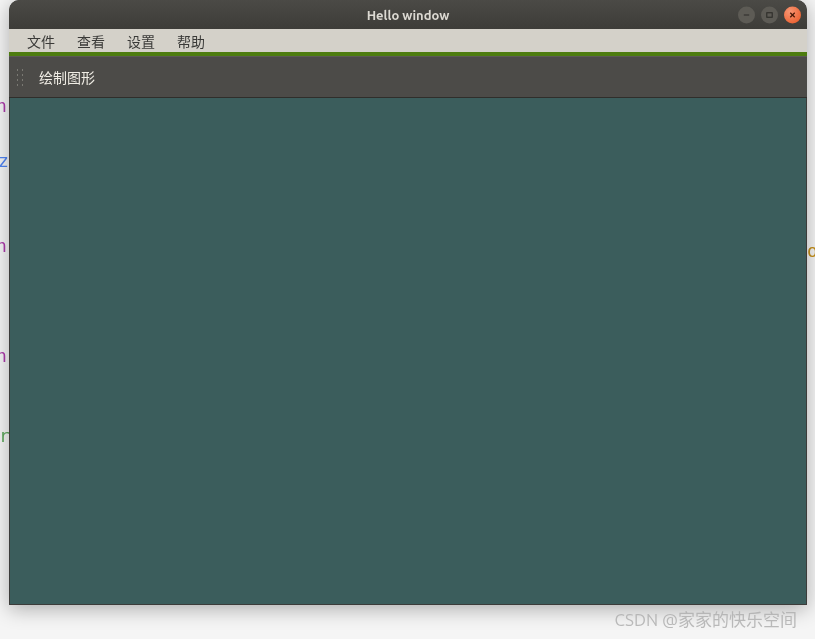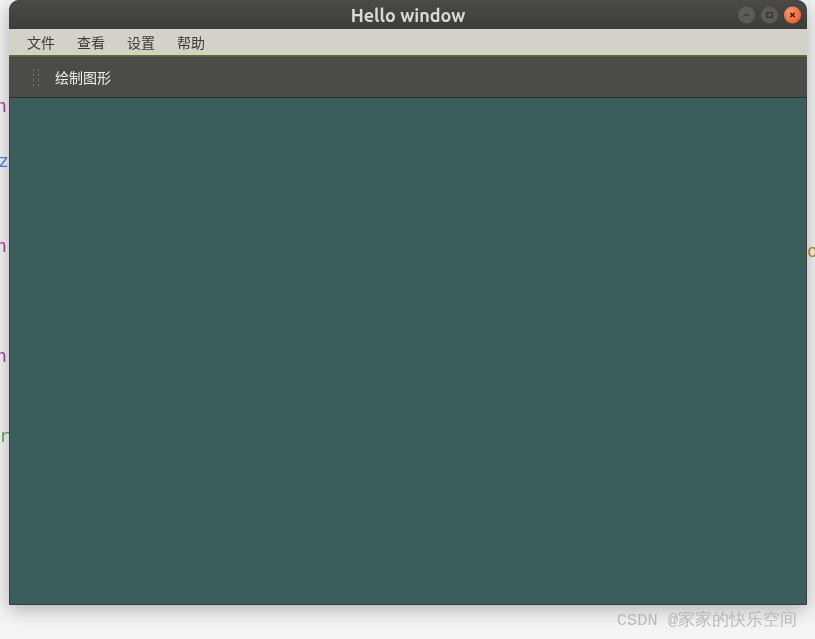--- a/index.html
+++ b/index.html
@@ -38,21 +38,21 @@
       height: 29px;
       background: linear-gradient(to bottom, #4b4a46, #3d3c38);
       display: flex;
       align-items: center;
       justify-content: center;
       position: relative;
       border-radius: 10px 10px 0 0;
     }
     .title {
       color: #dcd9d2;
-      font-size: 18px;
+      font-size: 13px;
       font-weight: bold;
     }
     .window-controls {
       position: absolute;
       right: 6px;
       top: 50%;
       transform: translateY(-50%);
       display: flex;
       gap: 6px;
       align-items: center;
@@ -76,34 +76,34 @@
       width: 9px;
       height: 9px;
     }
     .menubar {
       height: 27px;
       background: #d4d1c9;
       display: flex;
       align-items: center;
       padding: 0 8px;
       gap: 2px;
-      border-bottom: 1px solid #4d7c0f;
+      border-bottom: 4px solid #4d7c0f;
     }
     .menu-item {
       padding: 3px 10px;
       color: #3a3a38;
       font-size: 14px;
       cursor: pointer;
     }
     .toolbar {
       height: 42px;
       background: #4c4b48;
       display: flex;
       align-items: center;
-      padding: 0 22px;
+      padding: 0 6px;
       gap: 6px;
       border-top: 1px solid #5a5955;
       border-bottom: 1px solid #2f2e2b;
     }
     .toolbar-grip {
       width: 8px;
       height: 24px;
       display: flex;
       flex-direction: column;
       justify-content: space-around;
@@ -133,21 +133,20 @@
       margin: 0 1px 1px 1px;
     }
     .watermark {
       position: absolute;
       right: 18px;
       bottom: 8px;
       color: #b0b0b0;
       font-size: 17px;
       opacity: 0.85;
       pointer-events: none;
-      font-family: Liberation Mono, monospace;
     }
   </style>
 </head>
 <body>
 
 <div class="bg-text" style="left:-4px; top:95px; color:#a626a4;">n</div>
 <div class="bg-text" style="left:-2px; top:150px; color:#4078f2;">z</div>
 <div class="bg-text" style="left:-4px; top:235px; color:#a626a4;">n</div>
 <div class="bg-text" style="left:-4px; top:345px; color:#a626a4;">n</div>
 <div class="bg-text" style="left:-1px; top:425px; color:#50a14f;">r</div>

